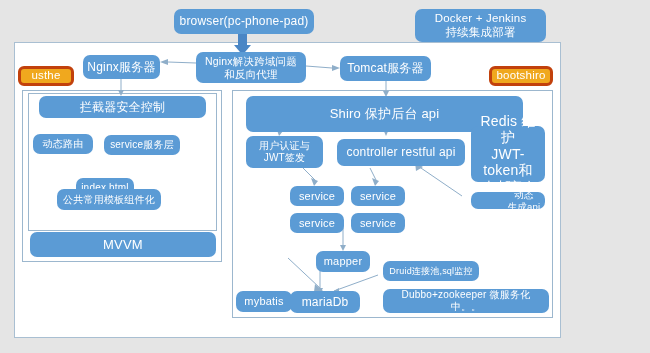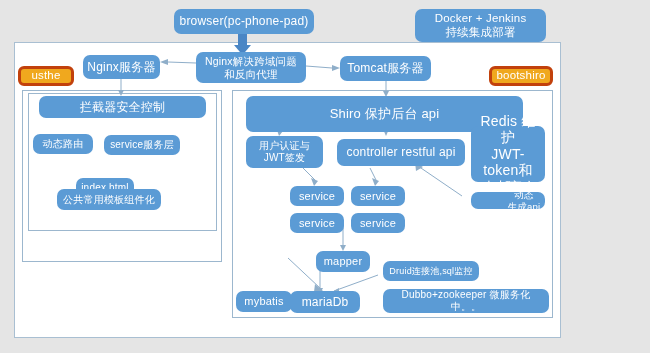--- a/index.html
+++ b/index.html
@@ -170,20 +170,21 @@
   <div class="node" style="left:39px;top:96px;width:167px;height:22px;font-size:12px;">拦截器安全控制</div>
 
   <div class="node" style="left:33px;top:134px;width:60px;height:20px;font-size:10px;">动态路由</div>
 
   <div class="node" style="left:104px;top:135px;width:76px;height:20px;font-size:10px;">service服务层</div>
 
   <div class="node" style="left:76px;top:163px;width:58px;height:20px;font-size:10px;margin-top:15px;">index.html</div>
 
   <div class="node" style="left:57px;top:189px;width:104px;height:21px;font-size:10px;">公共常用模板组件化</div>
 
+  <div class="node" style="left:30px;top:232px;width:186px;height:25px;font-size:13px;">MVVM</div>
 
   <div class="node" style="left:246px;top:96px;width:277px;height:36px;font-size:13px;">Shiro 保护后台 api</div>
 
   <div class="node" style="left:246px;top:136px;width:77px;height:32px;font-size:10px;">用户认证与
 JWT签发</div>
 
   <div class="node" style="left:337px;top:139px;width:128px;height:27px;font-size:12px;">controller restful api</div>
 
   <div class="node" style="left:471px;top:126px;width:74px;height:56px;font-size:14px;">Redis 维护
 JWT-token和

